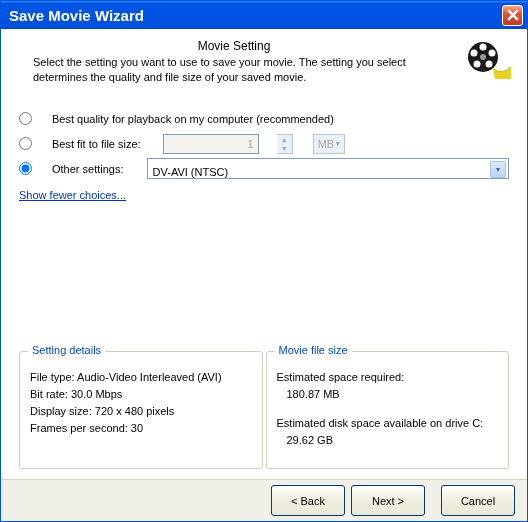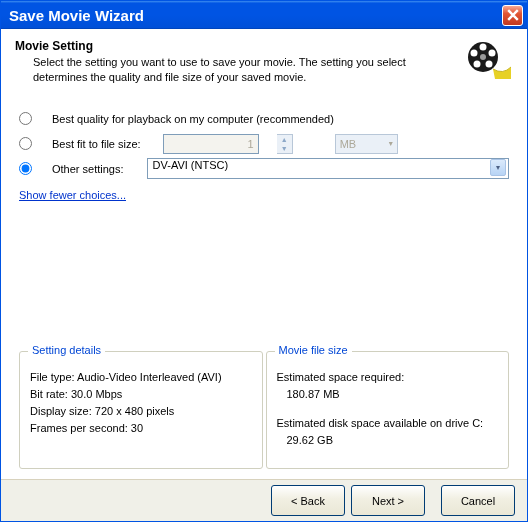--- a/index.html
+++ b/index.html
@@ -36,21 +36,21 @@
     display: flex; align-items: center; justify-content: center;
     box-shadow: 0 0 1px rgba(0,0,0,.4);
   }
   .close-btn svg { width: 12px; height: 12px; }
   .header {
     padding: 10px 14px 14px 14px;
     display: flex;
     background: #fff;
   }
   .header-text { flex: 1; padding-right: 10px; }
-  .header h1 { font-size: 12px; font-weight: bold; margin: 0 0 2px 0; }
+  .header h1 { font-size: 12px; font-weight: normal; margin: 0 0 2px 0; text-align: center; }
   .header p { margin: 0 0 0 18px; color: #000; line-height: 1.35; }
   .header-icon { width: 50px; height: 44px; }
   .body {
     flex: 1;
     padding: 6px 18px 0 18px;
     position: relative;
   }
   .radio-row {
     display: flex;
     align-items: center;
@@ -70,33 +70,33 @@
     font-family: inherit; font-size: 11px;
   }
   .spinner {
     width: 16px; height: 20px;
     display: inline-flex; flex-direction: column;
     border: 1px solid #b8c7d8; border-left: none;
     background: #eaf0f7;
   }
   .spinner div { flex:1; display:flex; align-items:center; justify-content:center; color:#8da8c8; font-size:7px; }
   .unit-select {
-    width: 63px; height: 20px;
+    width: 32px; height: 20px;
     border: 1px solid #b8c7d8;
     background: #eaf0f7;
     color: #aca899;
     display: inline-flex; align-items: center; justify-content: space-between;
-    padding: 0 4px; margin-left: 24px;
+    padding: 0 4px; margin-left: 2px;
   }
   .format-select {
     flex: 1;
     height: 21px;
     border: 1px solid #7f9db9;
     background: #fff;
-    display: inline-flex; align-items: flex-start; justify-content: space-between;
+    display: inline-flex; align-items: flex-end; justify-content: space-between;
     padding: 0 2px 0 5px;
     margin-left: 5px;
   }
   .dd-btn {
     width: 16px; height: 17px;
     background: linear-gradient(to bottom, #dbeafc, #b7d4f5);
     border: 1px solid #a9c4e6;
     border-radius: 2px;
     display:flex; align-items:center; justify-content:center;
     color:#4d6185; font-size:8px;

